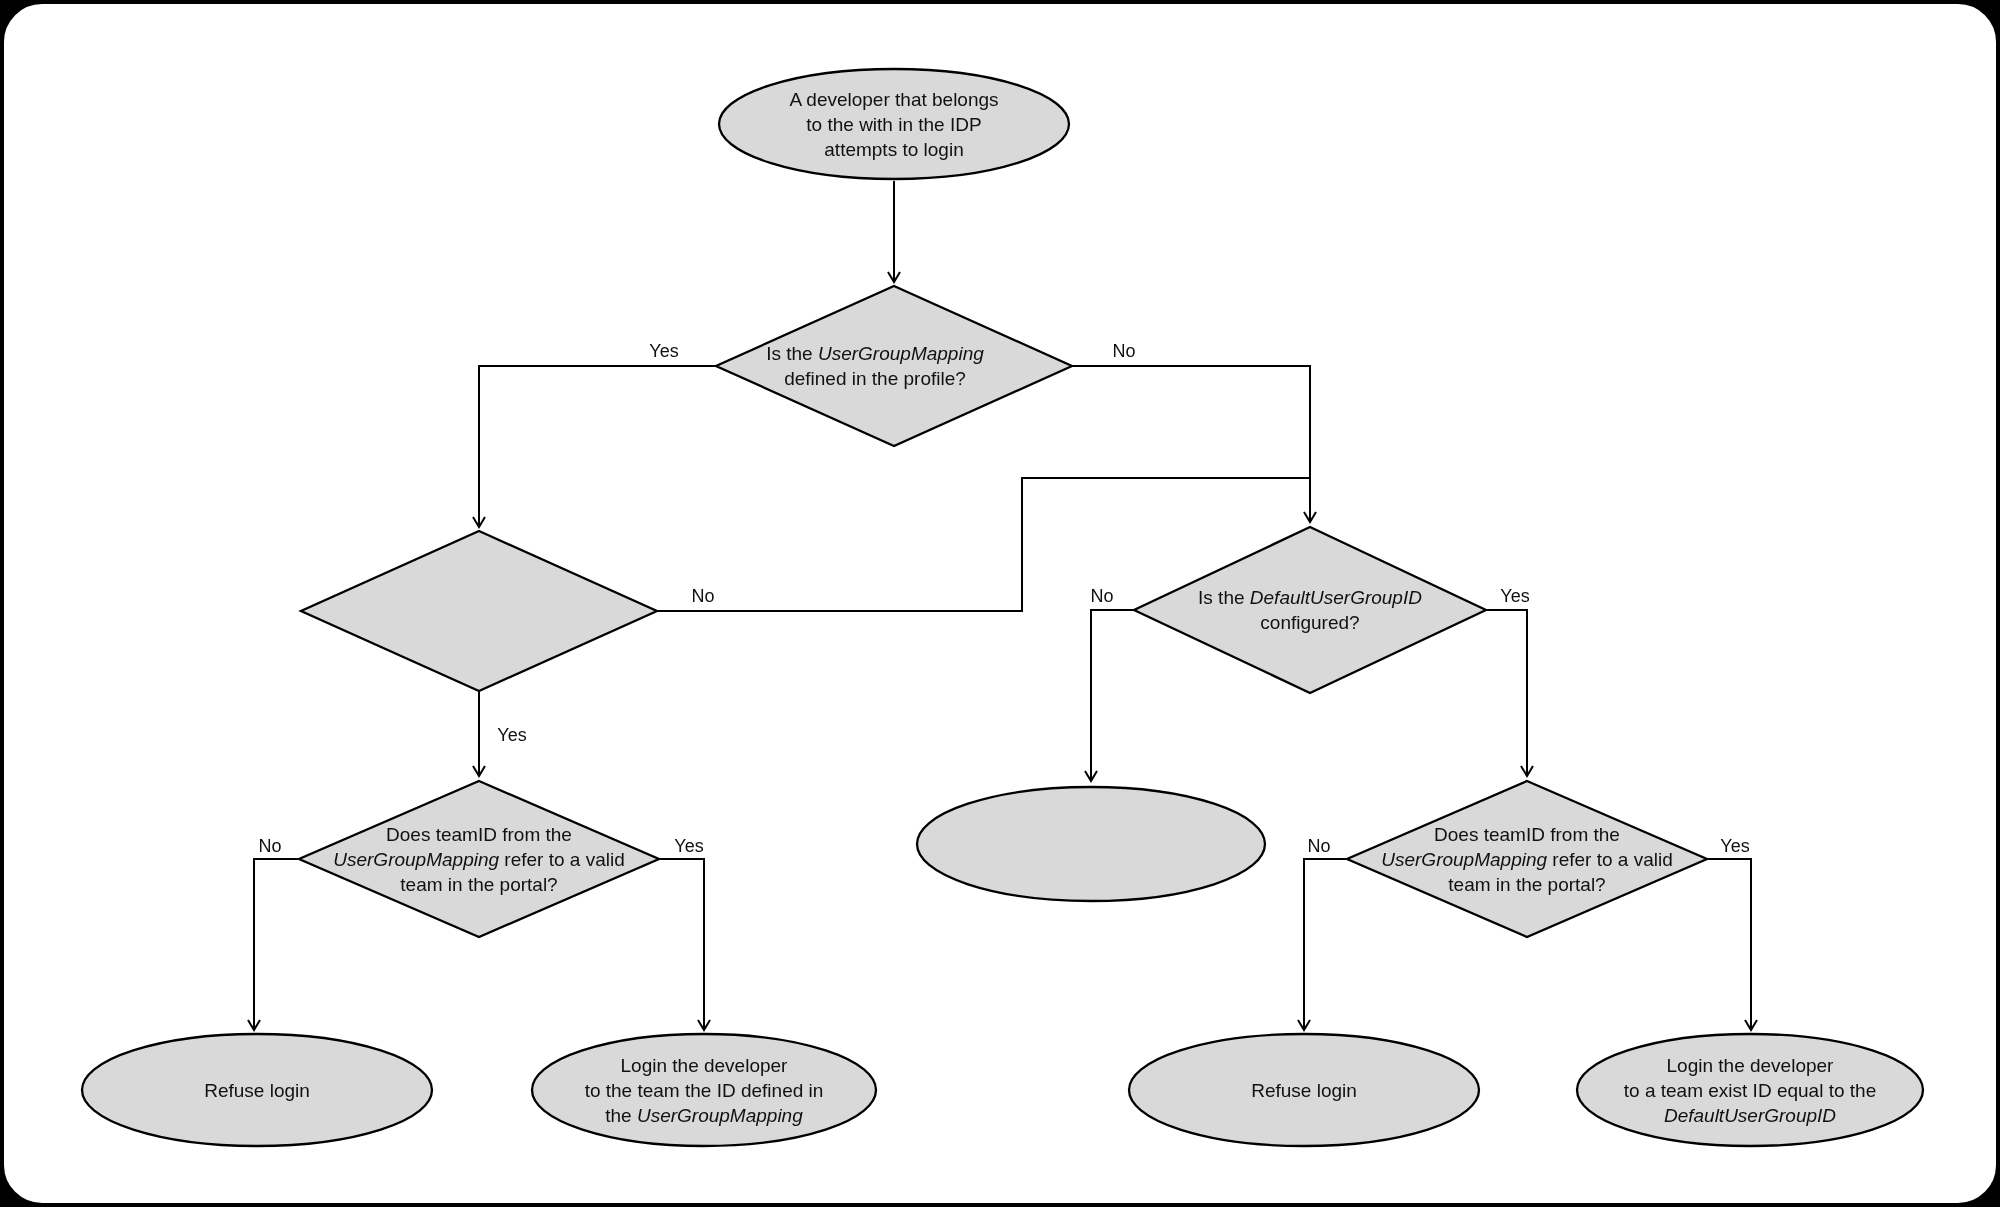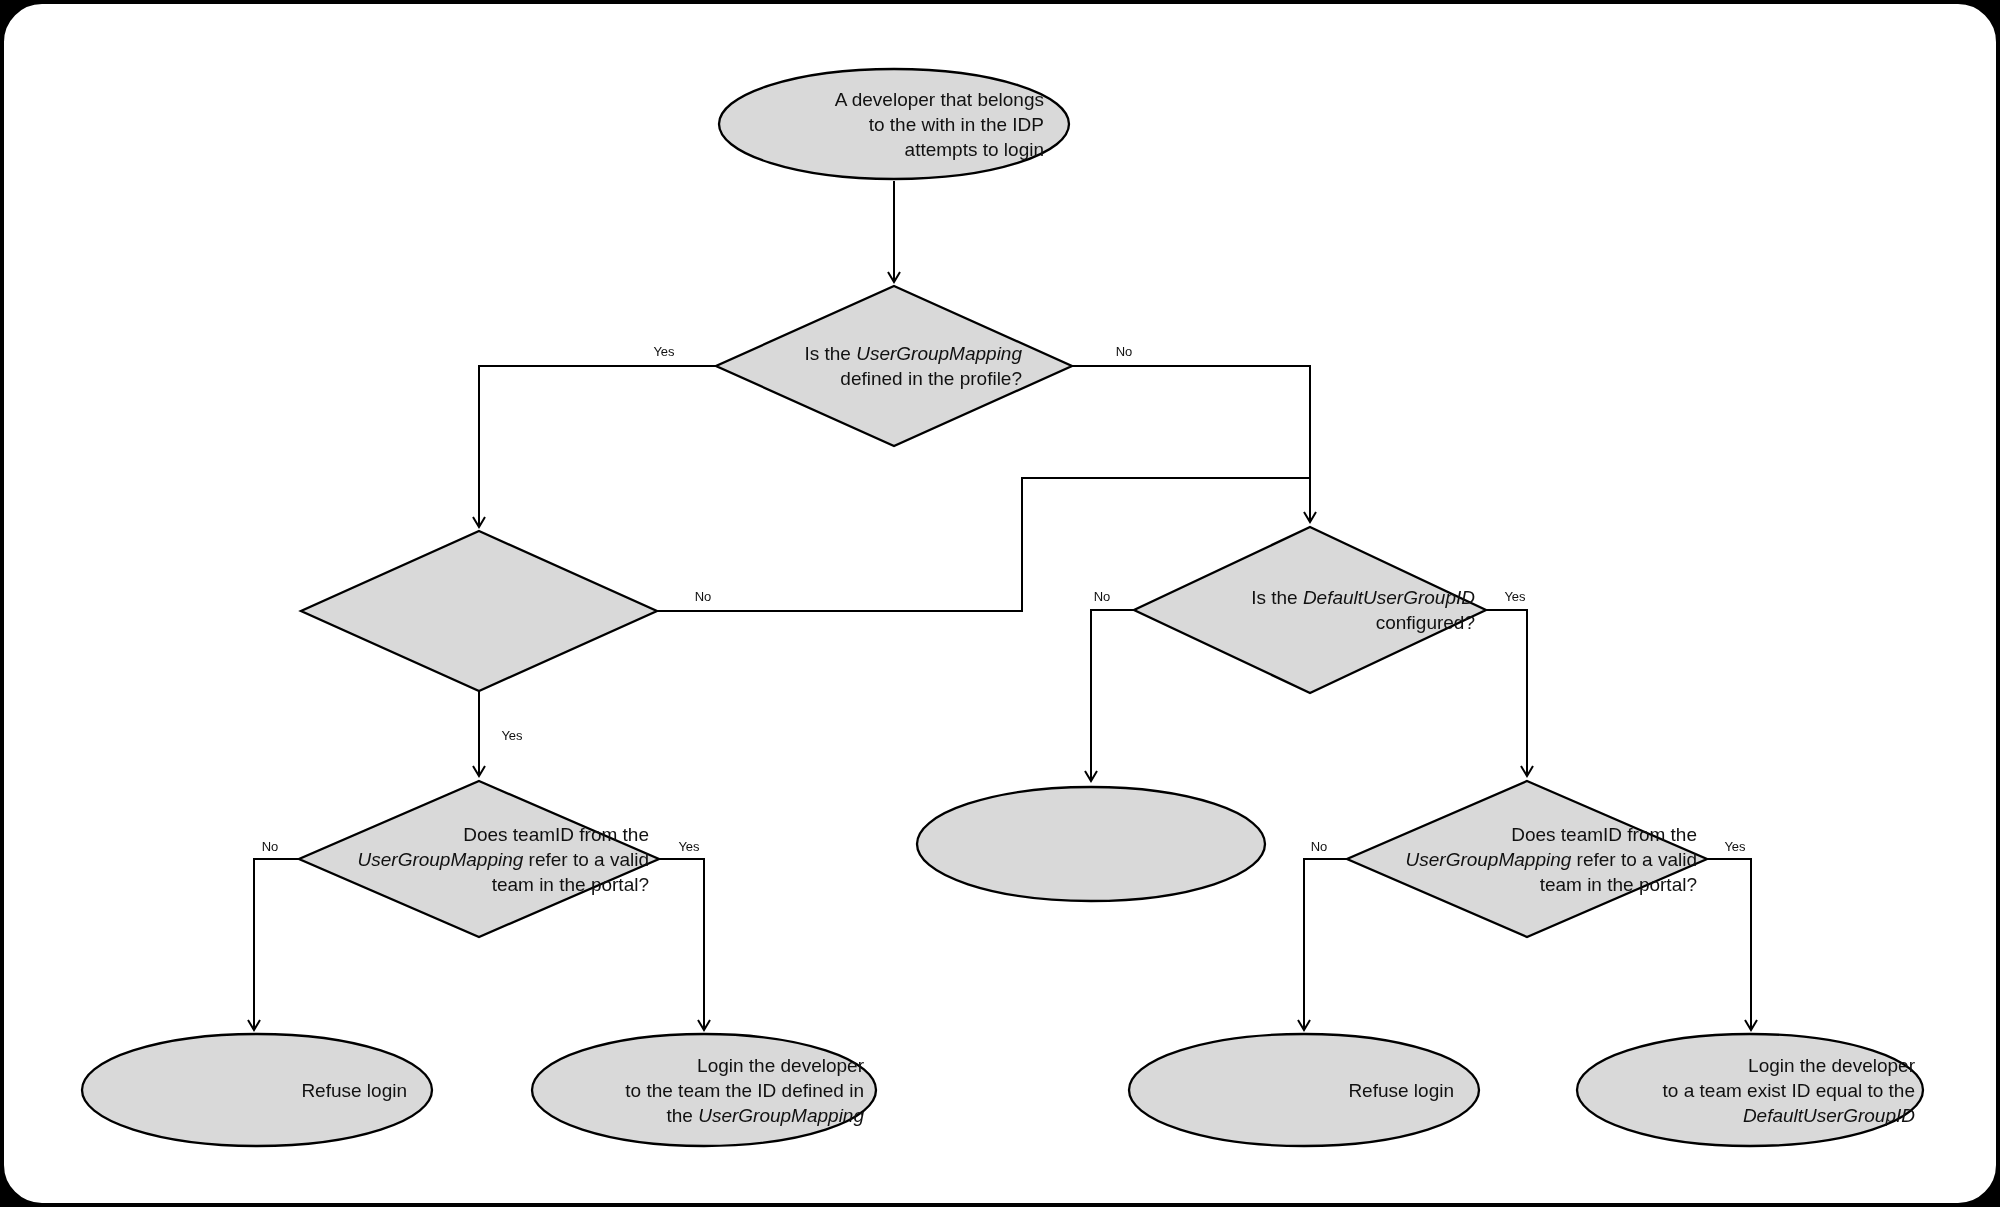--- a/index.html
+++ b/index.html
@@ -13,29 +13,29 @@
     overflow:hidden;
     font-family:"Liberation Sans",sans-serif;
     color:#111;
   }
   .layer{position:absolute;left:0;top:0;width:2000px;height:1207px;}
   .shape{stroke:#000;stroke-width:2.3;}
   .edge{stroke:#000;stroke-width:2;fill:none;}
   .node-label{
     position:absolute;
     display:flex;flex-direction:column;
-    align-items:flex-end;justify-content:center;
+    align-items:center;justify-content:center;
     text-align:center;
     font-size:19px;line-height:25px;
   }
   .it{font-style:italic;}
   .edge-label{
     position:absolute;
     transform:translate(-50%,-50%);
-    font-size:13px;
+    font-size:18px;
     white-space:nowrap;
   }
 </style>
 </head>
 <body>
 
 <div class="stage">
 
   <svg class="layer" viewBox="0 0 2000 1207">
     <defs>
@@ -68,21 +68,21 @@
     <ellipse class="shape" cx="1300" cy="1086" rx="175" ry="56" fill="#d9d9d9"></ellipse>
     <ellipse class="shape" cx="1746" cy="1086" rx="173" ry="56" fill="#d9d9d9"></ellipse>
   </svg>
 
   <div class="node-label" style="left:740px;top:65px;width:300px;height:110px;">
     <div><span>A developer that belongs</span></div>
     <div><span>to the with in the IDP</span></div>
     <div><span>attempts to login</span></div>
   </div>
 
-  <div class="node-label" style="left:688px;top:322px;width:330px;height:80px;">
+  <div class="node-label" style="left:706px;top:322px;width:330px;height:80px;">
     <div><span>Is the </span><span class="it">UserGroupMapping</span></div>
     <div><span>defined in the profile?</span></div>
   </div>
 
 
   <div class="node-label" style="left:1141px;top:566px;width:330px;height:80px;">
     <div><span>Is the </span><span class="it">DefaultUserGroupID</span></div>
     <div><span>configured?</span></div>
   </div>
 

